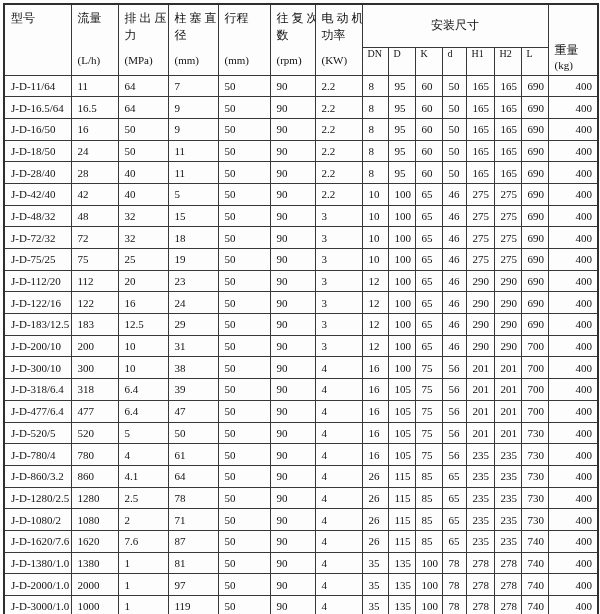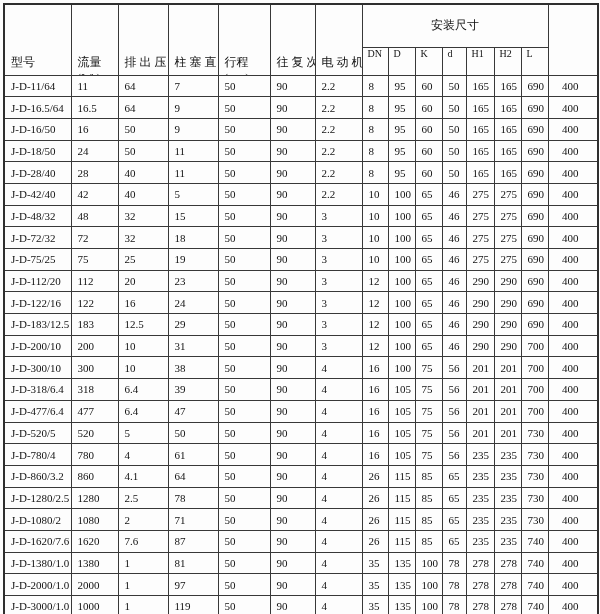--- a/index.html
+++ b/index.html
@@ -23,34 +23,34 @@
   
   tr.h1{height:43px;}
   tr.h2{height:22px;}
   th.tall{padding:0;vertical-align:top;}
   th.tall .cellbox{
     display:flex;flex-direction:column;justify-content:space-between;
     height:66px;box-sizing:border-box;
     padding:5px 2px 4px 6px;text-align:left;
   }
   th.tall .nm{font-size:12px;line-height:17px;}
-  th.tall .nm .ln{display:block;margin-top:44px;}
+  th.tall .nm .ln{display:block;}
   th.tall .unit{font-size:11px;line-height:13px;}
   th.tall .cellbox.wt-box{padding-top:37px;}
   th.span-h{font-size:12px;text-align:center;vertical-align:middle;padding:4px;}
   tr.h2 th.sub{
     font-size:10px;text-align:left;vertical-align:middle;
     padding:0 0 16px 5px;
   }
   
   tbody td{
     height:21.7px;font-size:11px;
     padding:0 0 0 6px;text-align:left;vertical-align:middle;
   }
-  tbody td.wt{text-align:center;padding:0 5px 0 0;}
+  tbody td.wt{text-align:right;padding:0 5px 0 0;}
 </style>
 </head>
 <body>
 
 <div class="page">
   <table class="spec">
     <colgroup>
       <col style="width:67px">
         <col style="width:47px">
         <col style="width:50px">

